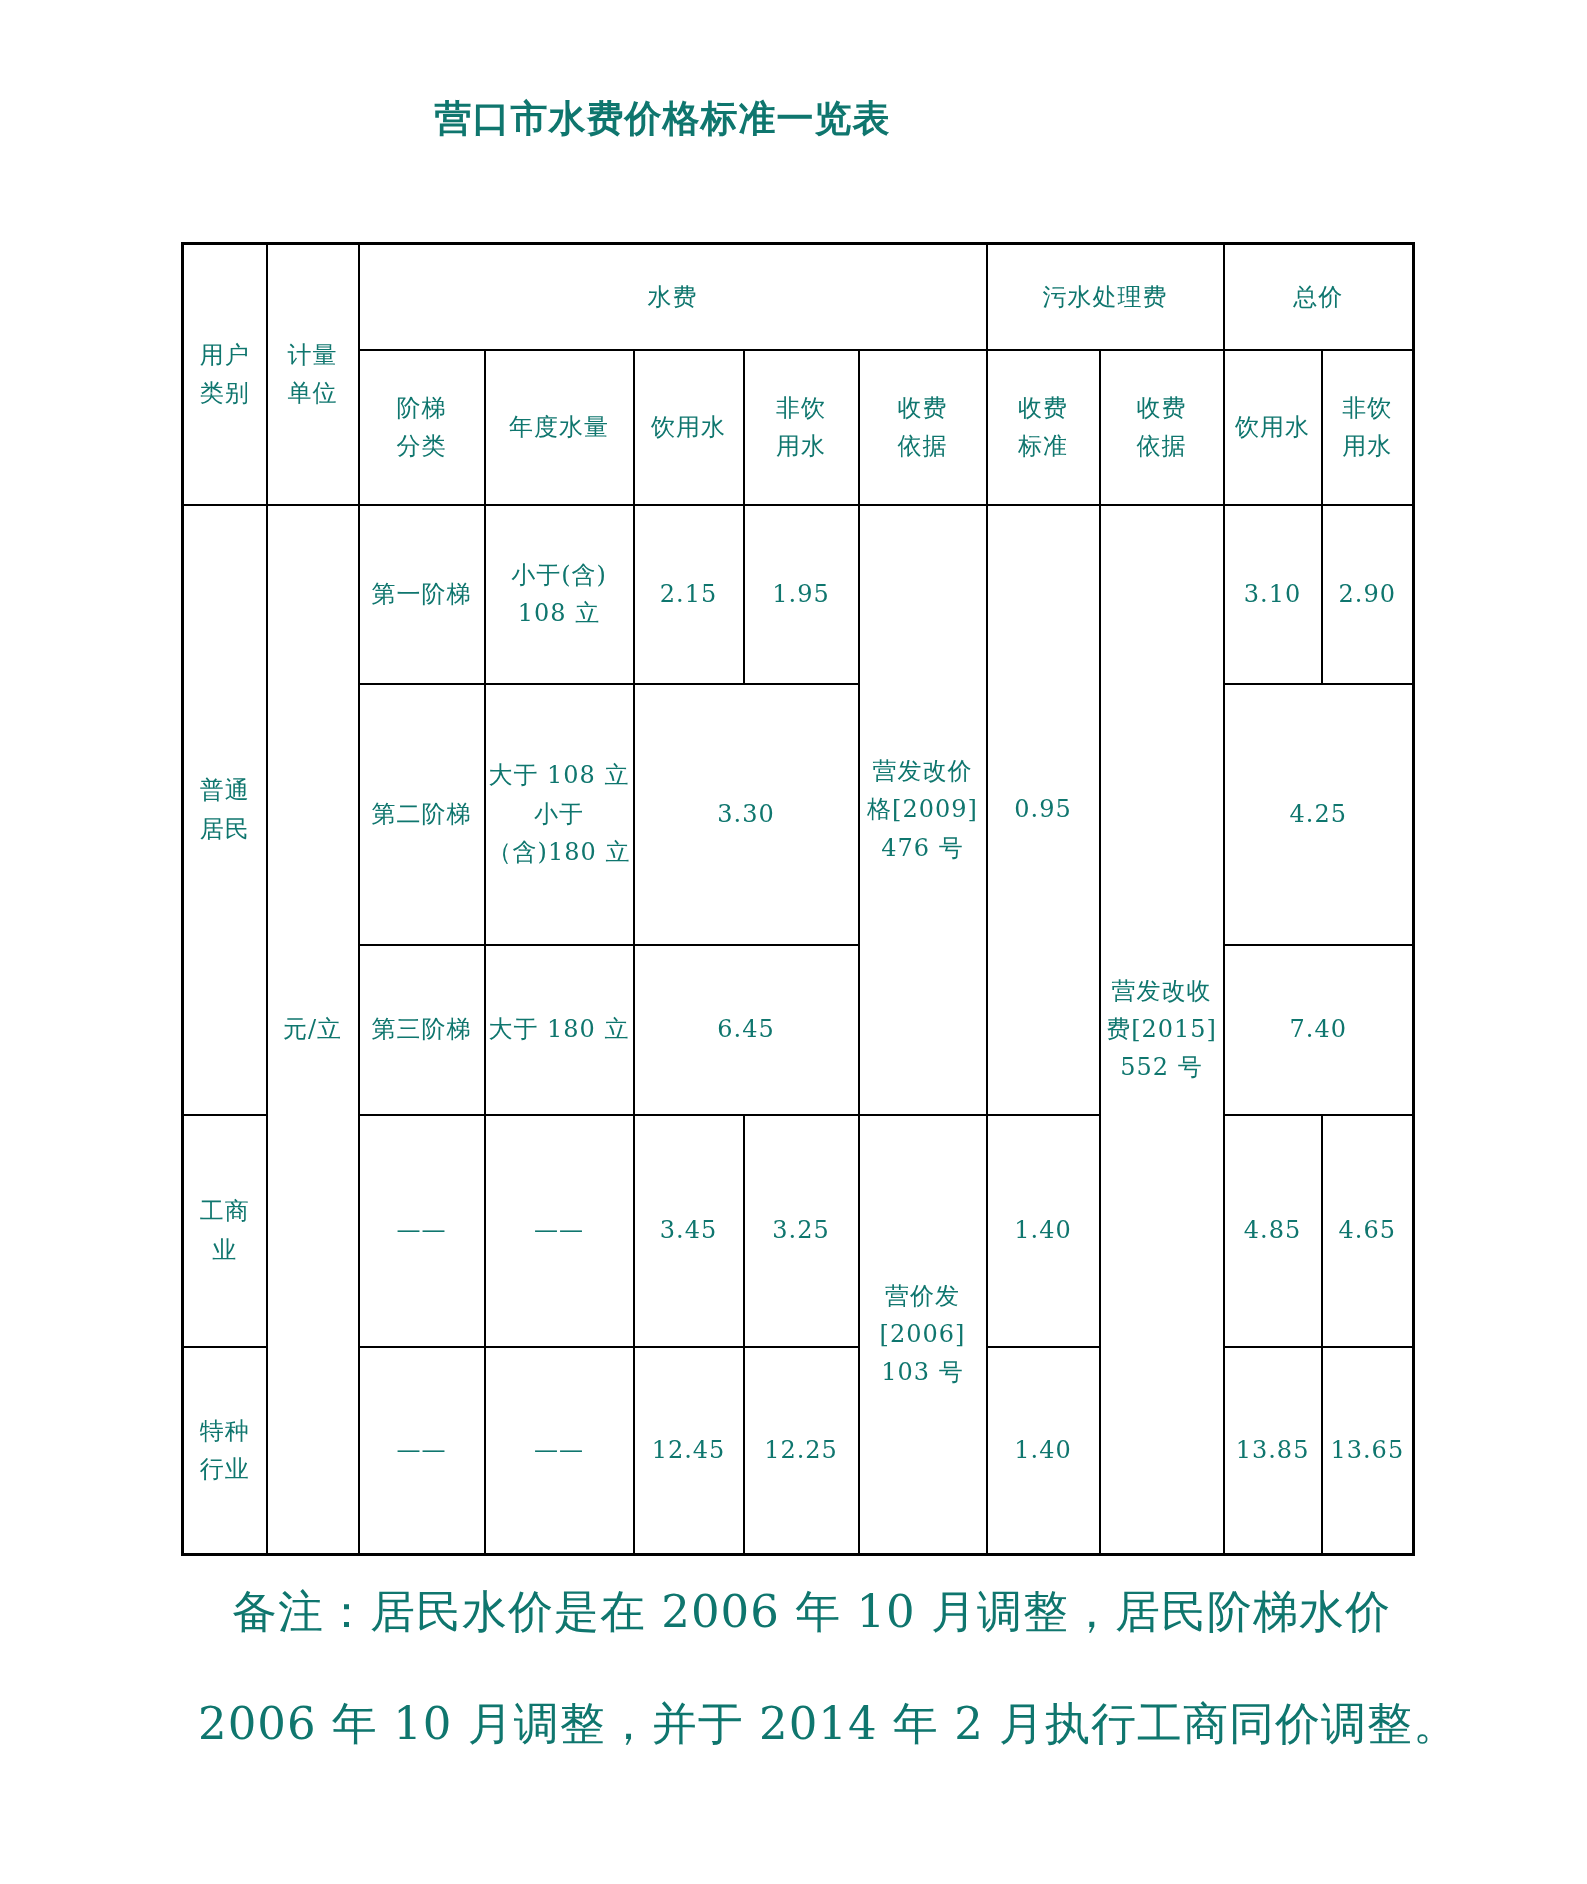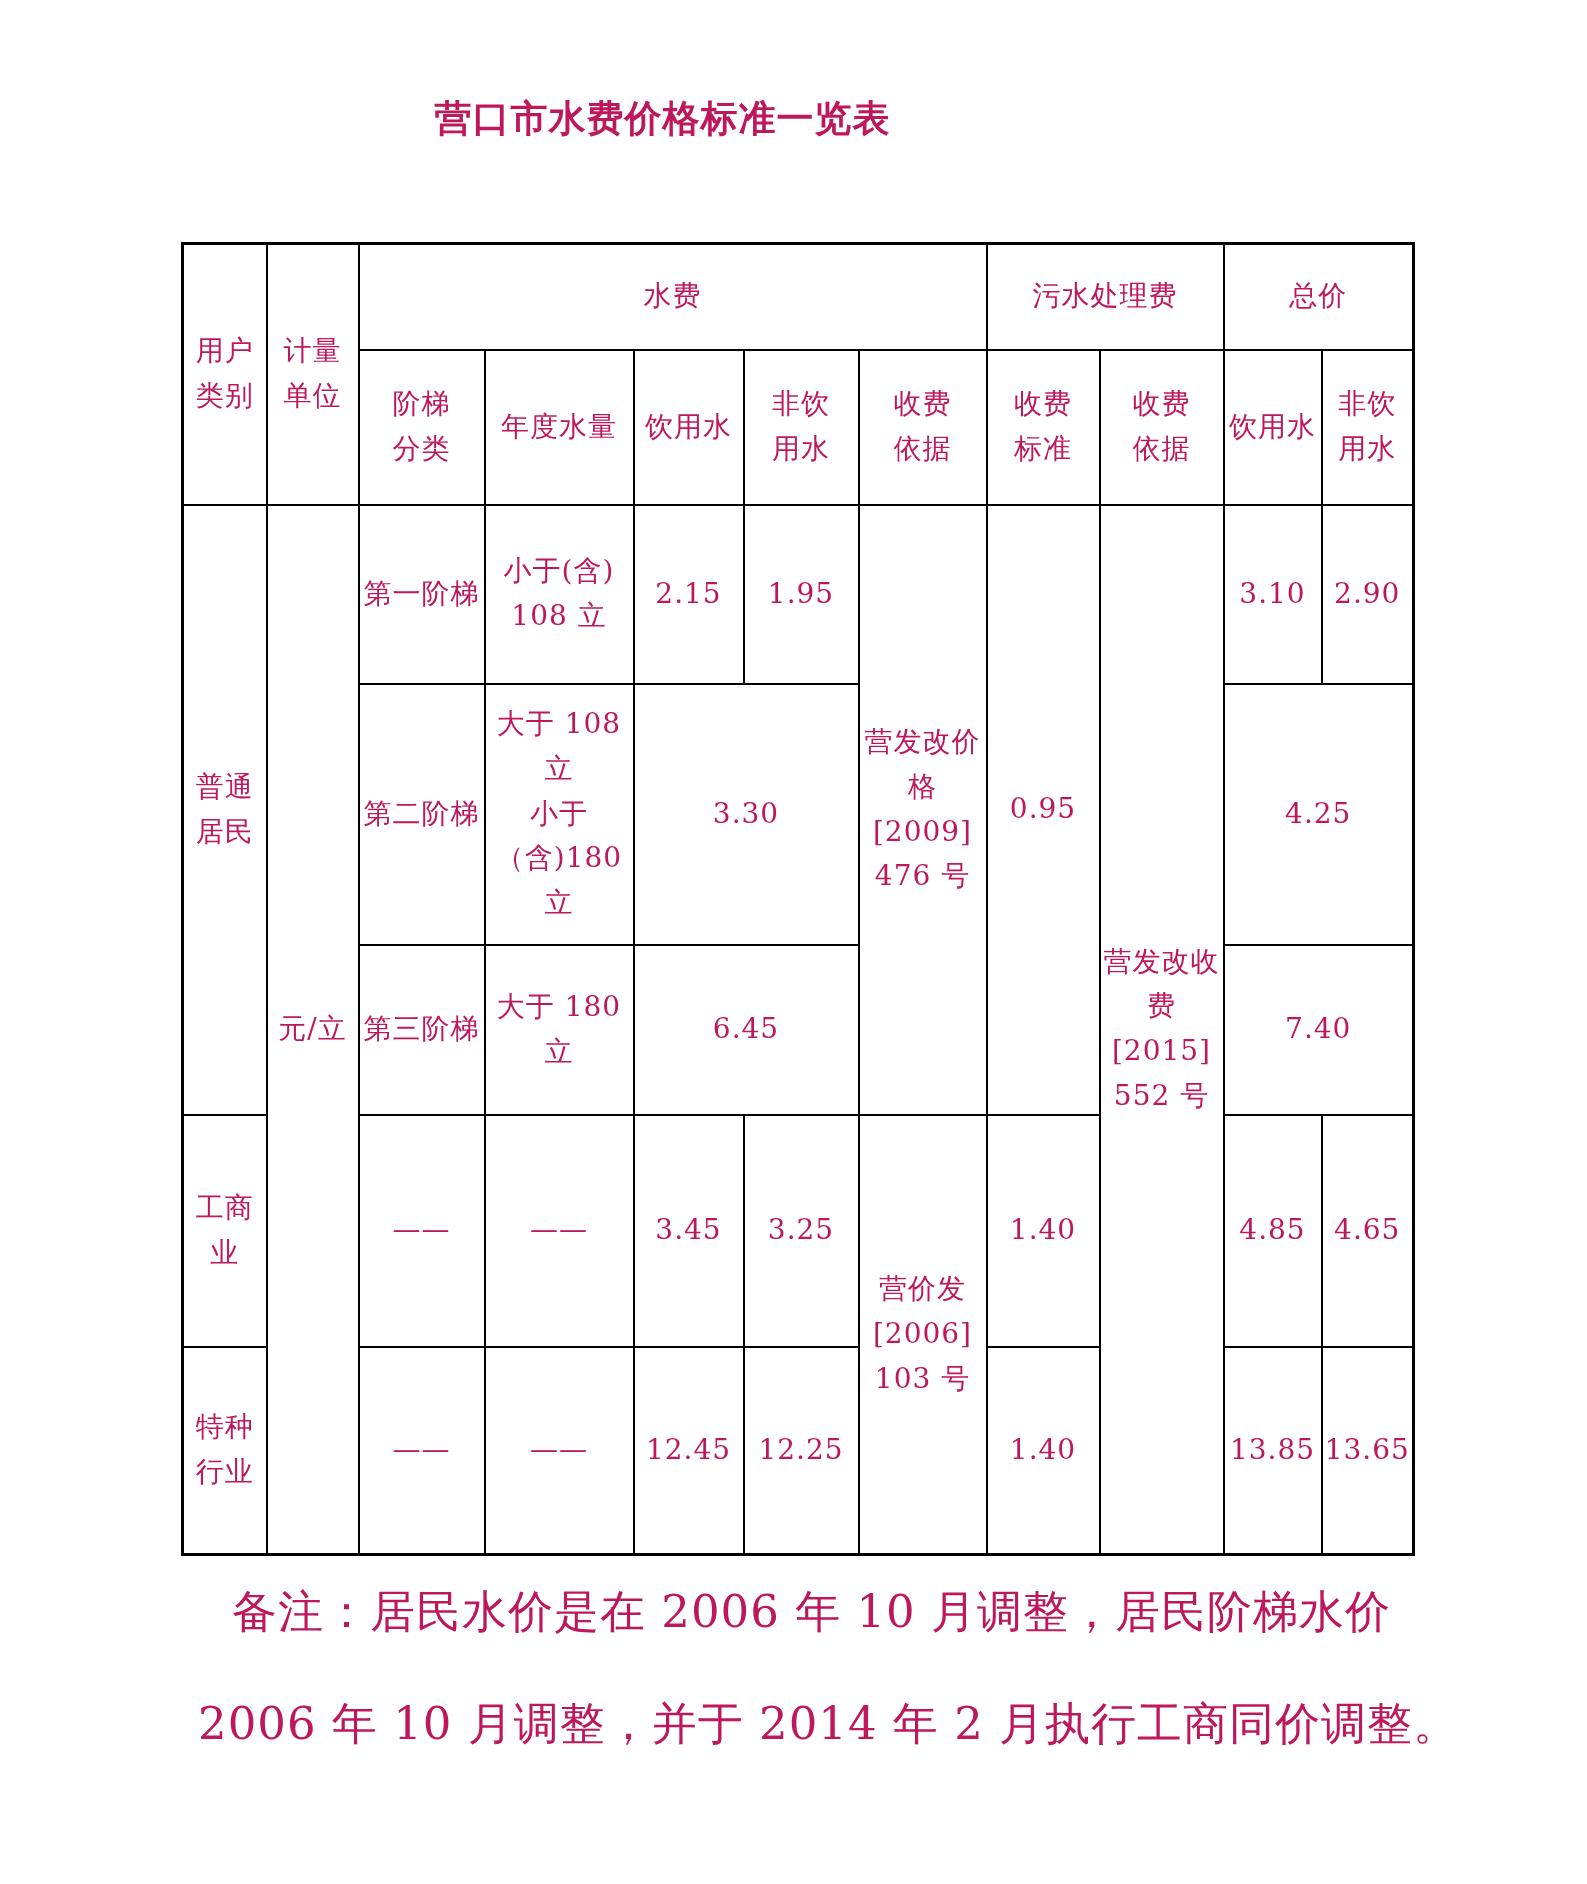--- a/index.html
+++ b/index.html
@@ -1,20 +1,20 @@
 <!DOCTYPE html>
 <html><head>
 <meta charset="utf-8">
 <style>
   html,body{margin:0;padding:0;background:#ffffff;}
   .page{
     position:relative;
     width:1587px;height:1884px;
     background:#ffffff;
-    color:#be185d;
+    color:#0f766e;
     font-family:"DejaVu Serif","Liberation Serif",serif;
     overflow:hidden;
   }
   .doc-title{
     position:absolute;
     top:94px;left:0;width:1325px;
     text-align:center;
     font-family:"DejaVu Sans","Liberation Sans",sans-serif;
     font-weight:bold;
     font-size:37px;
@@ -26,21 +26,21 @@
     left:181px;top:242px;
     width:1231px;
     border-collapse:collapse;
     table-layout:fixed;
     border:3px solid #000;
   }
   table.price-table td{
     border:2px solid #000;
     text-align:center;
     vertical-align:middle;
-    font-size:28px;
+    font-size:24px;
     line-height:1.6;
     letter-spacing:1px;
     padding:0;
     white-space:pre-line;
     overflow:hidden;
   }
   .note{
     position:absolute;
     left:198px;top:1556px;
     width:1290px;

